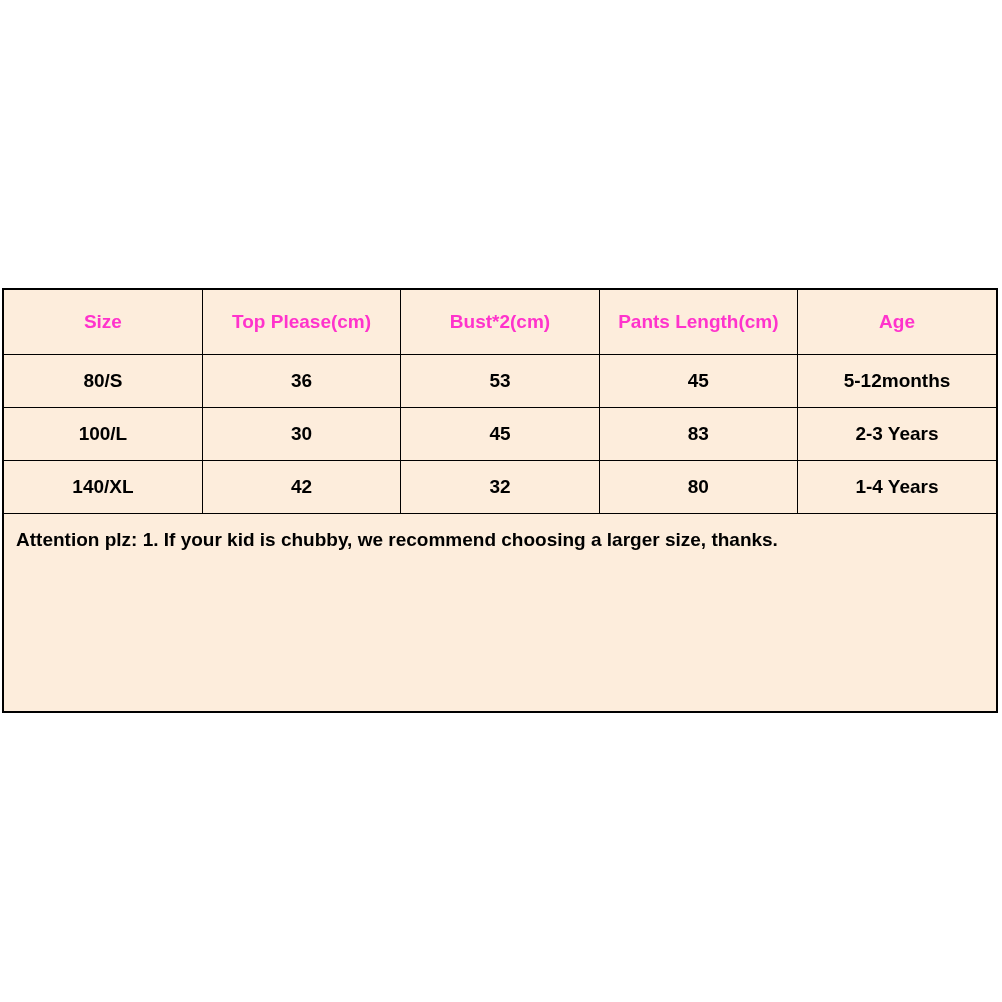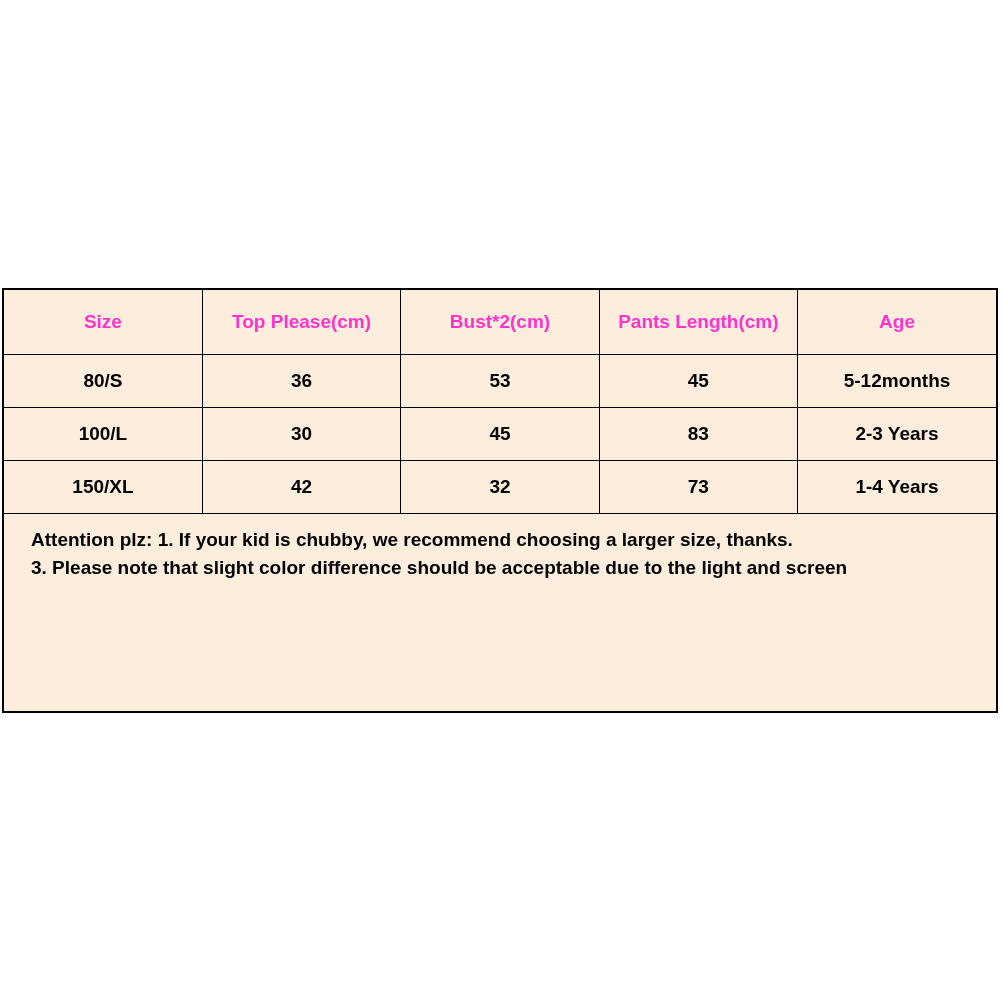--- a/index.html
+++ b/index.html
@@ -60,21 +60,21 @@
     font-weight: bold;
     margin-top: 16px;
   }
 
   
   table.size-chart tr > *:first-child { border-left: none; }
   table.size-chart tr > *:last-child { border-right: none; }
   table.size-chart thead tr > * { border-top: none; }
 
   #notes {
-    padding: 12px 10px 0 27px;
+    padding: 12px 10px 0 12px;
     color: #000000;
     font-size: 19px;
     font-weight: bold;
     line-height: 1.45;
   }
   #notes .note-line {
     white-space: nowrap;
   }
 </style>
 </head>
@@ -102,28 +102,27 @@
           <td>5-12months</td>
         </tr>
         <tr>
           <td>100/L</td>
           <td>30</td>
           <td>45</td>
           <td>83</td>
           <td>2-3 Years</td>
         </tr>
         <tr>
-          <td>150/XL</td>
+          <td>140/XL</td>
           <td>42</td>
           <td>32</td>
-          <td>73</td>
+          <td>80</td>
           <td>1-4 Years</td>
         </tr>
       </tbody>
     </table>
 
     <div id="notes">
       <div class="note-line">Attention plz: 1. If your kid is chubby, we recommend choosing a larger size, thanks.</div>
-      <div class="note-line">3. Please note that slight color difference should be acceptable due to the light and screen</div>
     </div>
 
   </div>
 </div>
 
 </body></html>

